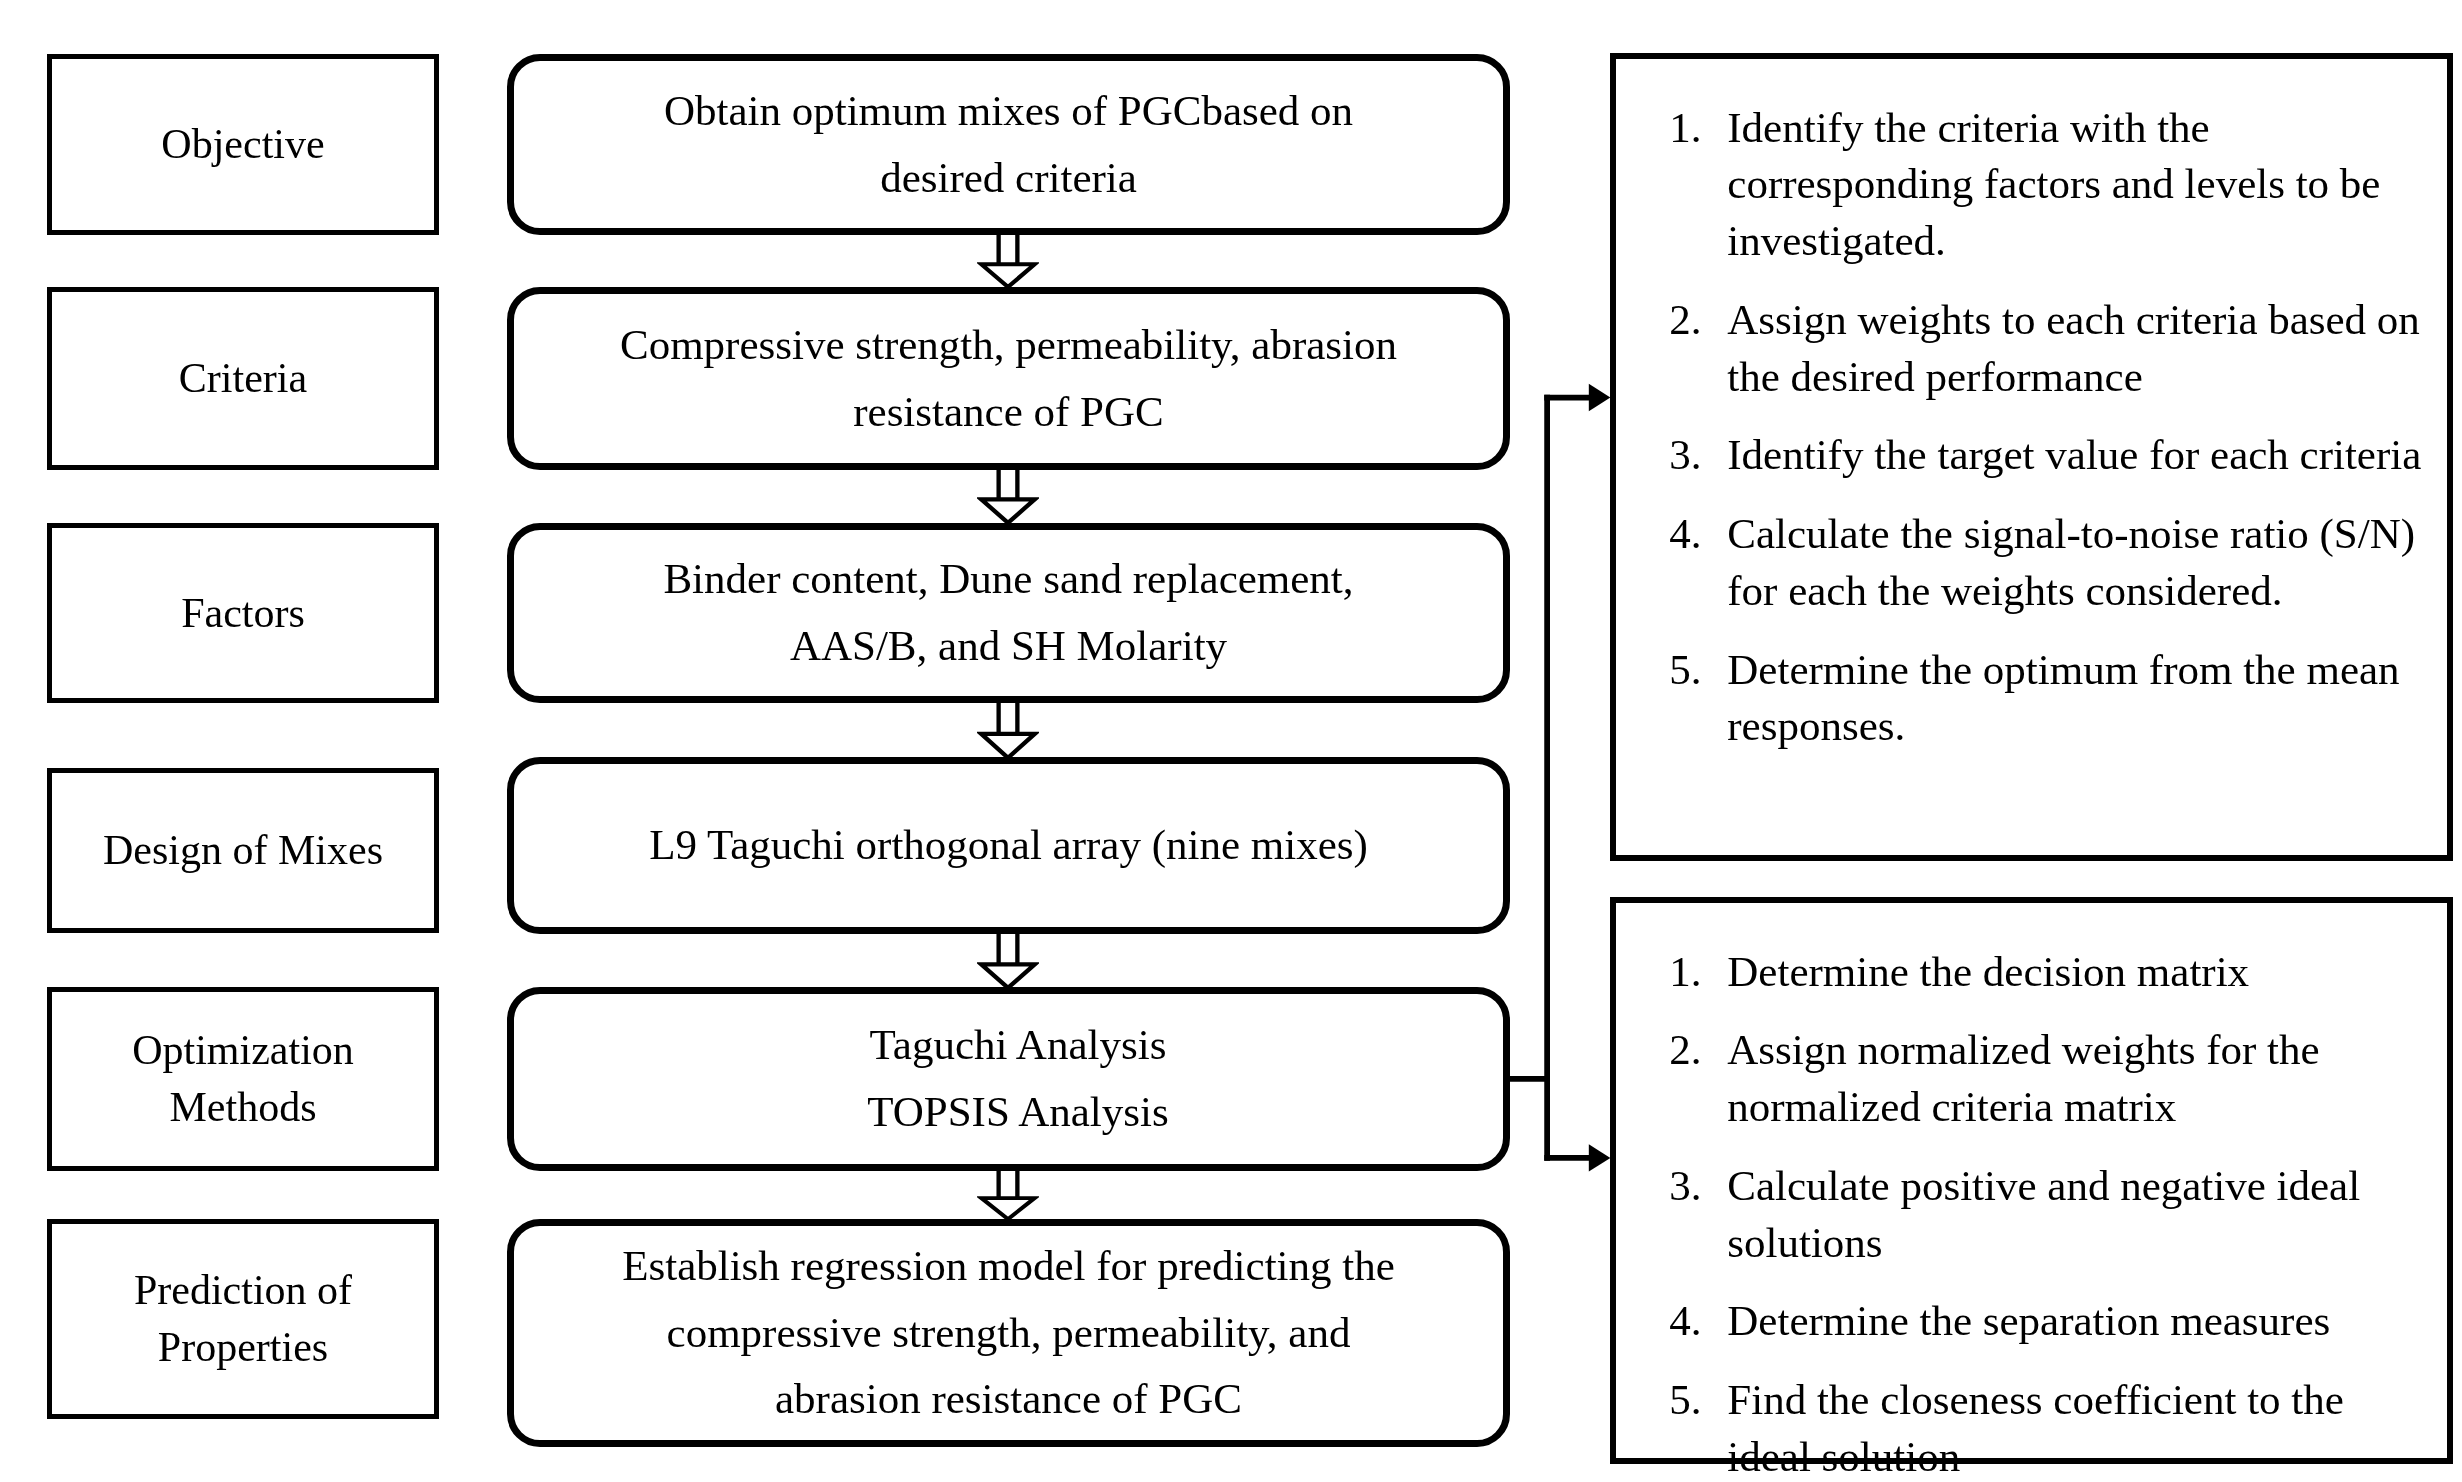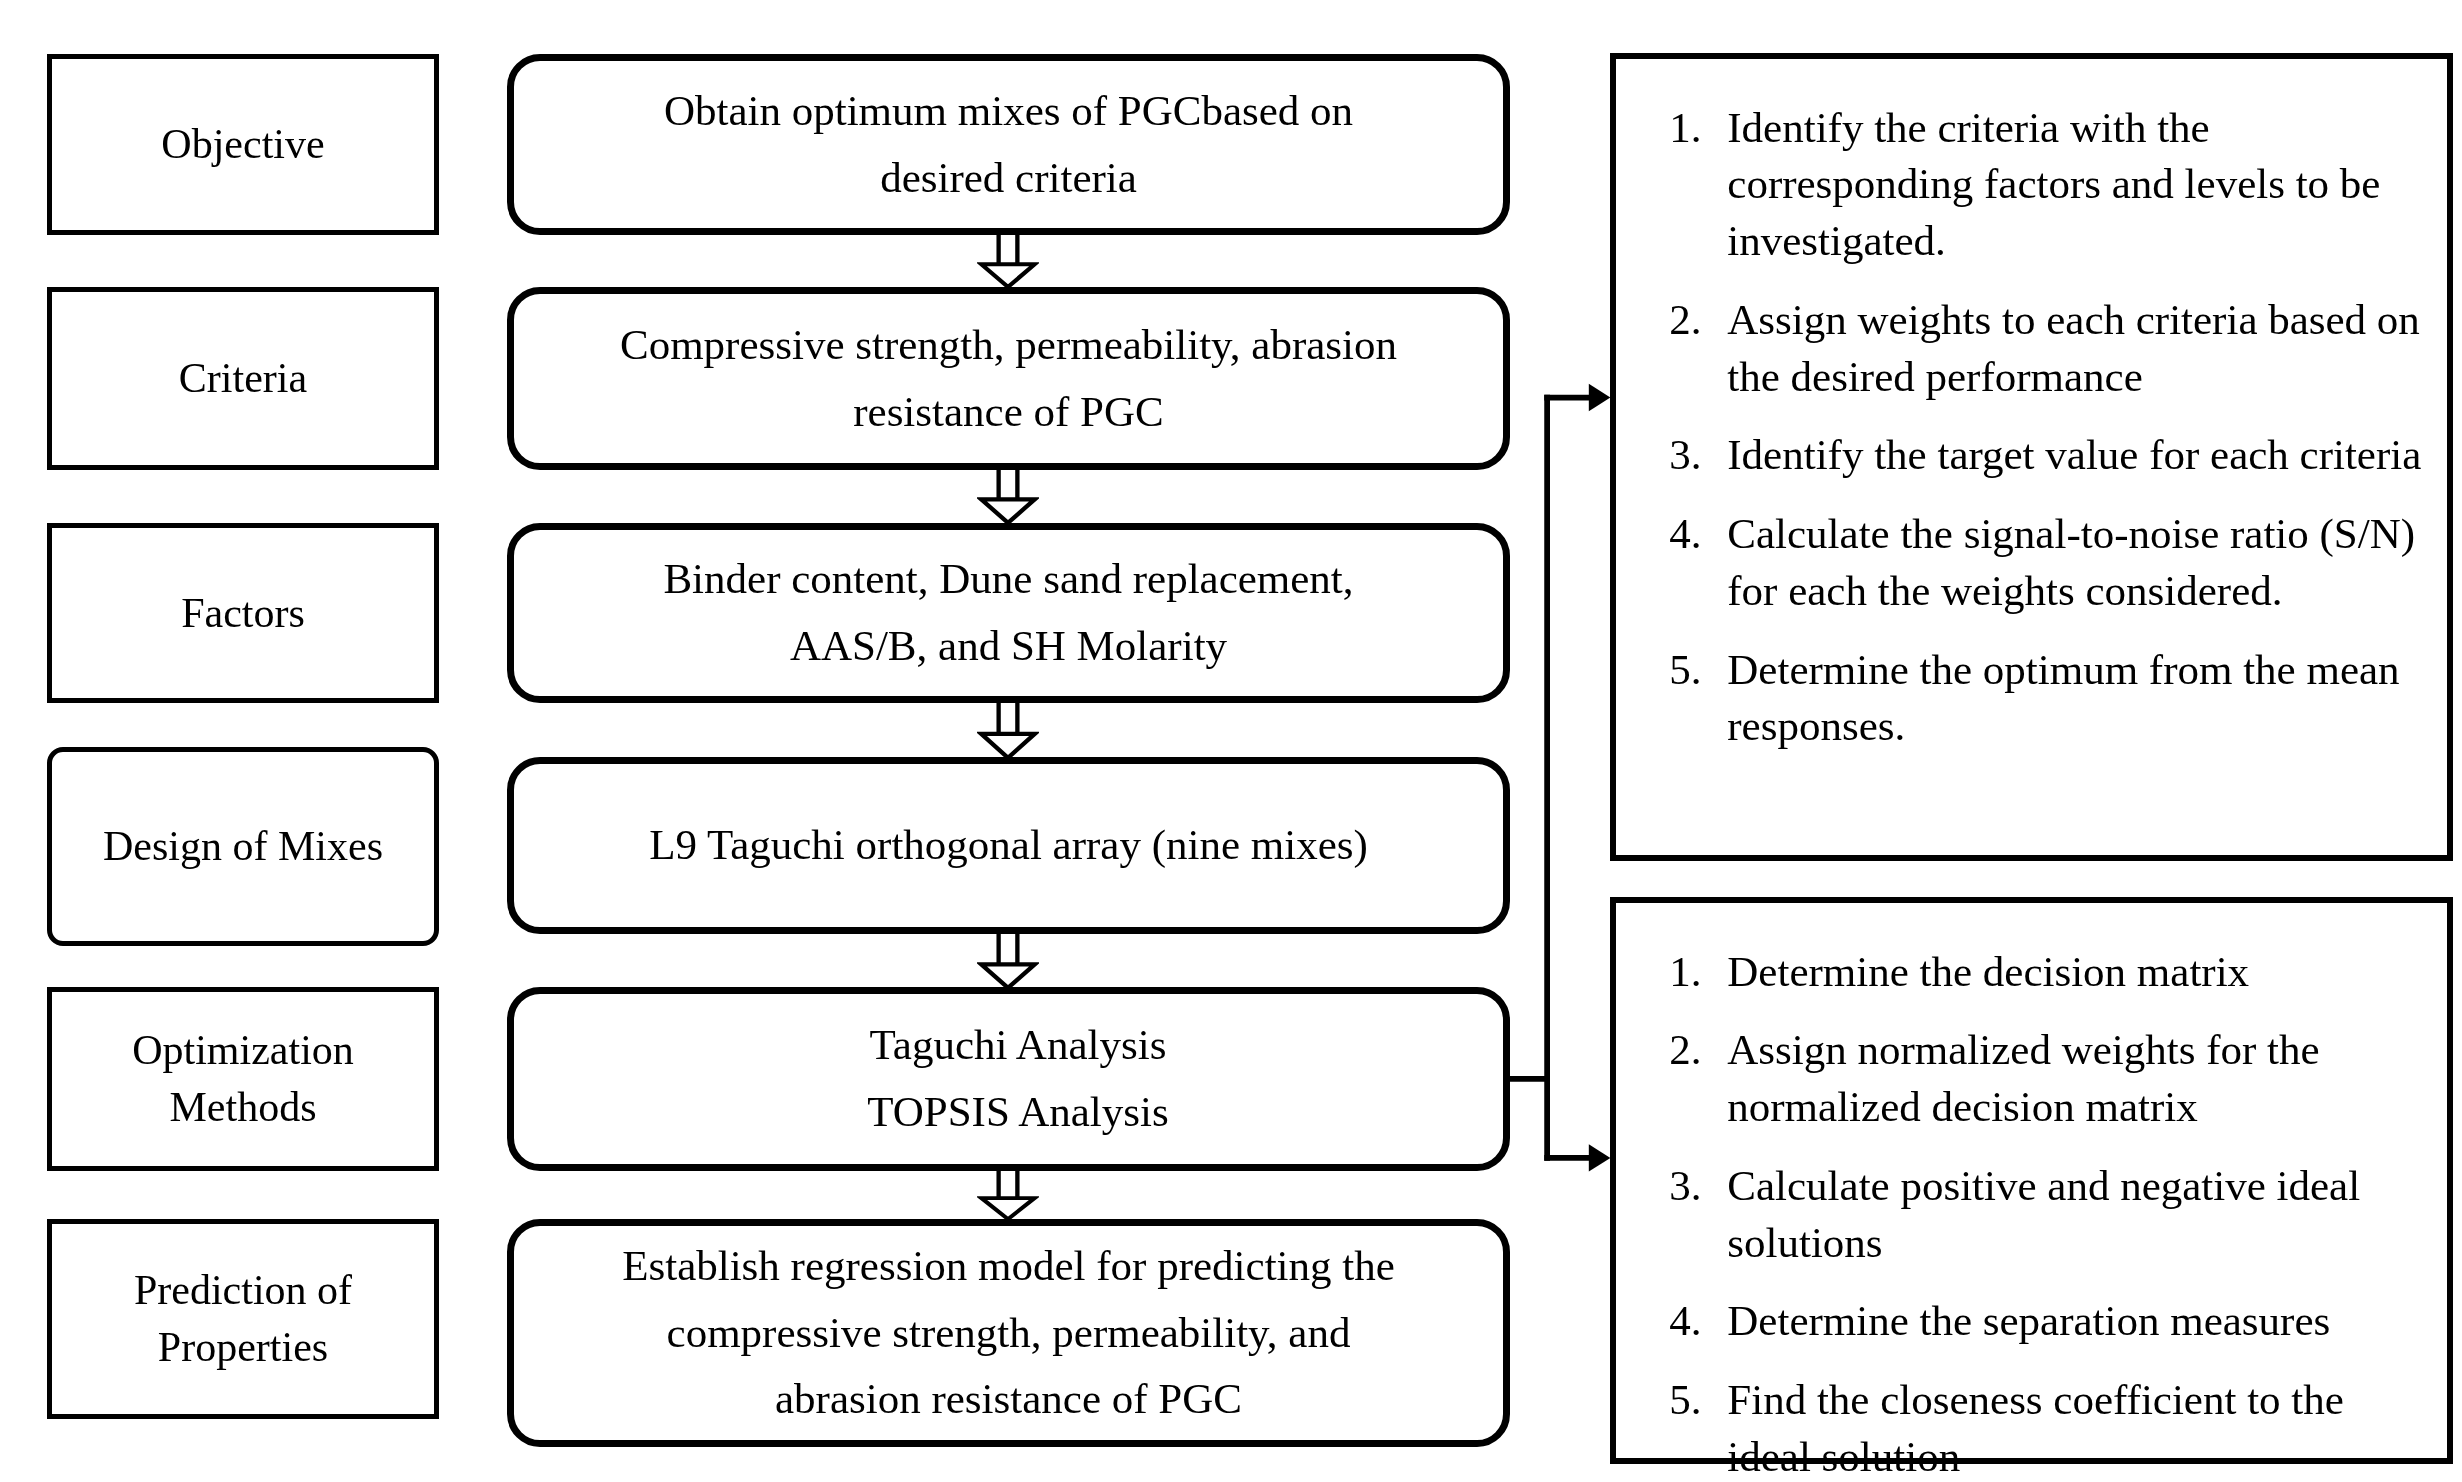--- a/index.html
+++ b/index.html
@@ -78,21 +78,21 @@
   .hollow-arrow { width: 62px; }
 </style>
 </head>
 <body>
 
 <div id="canvas">
 
   <div class="label-box" style="top:54px;height:181px;">Objective</div>
   <div class="label-box" style="top:523px;height:180px;">Factors</div>
   <div class="label-box" style="top:287px;height:183px;">Criteria</div>
-  <div class="label-box" style="top:747px;height:199px;border-radius:16px;">Design of Mixes</div>
+  <div class="label-box" style="top:768px;height:165px;">Design of Mixes</div>
   <div class="label-box" style="top:987px;height:184px;">Optimization Methods</div>
   <div class="label-box" style="top:1219px;height:200px;">Prediction of Properties</div>
 
   <div class="flow-box" style="top:287px;height:183px;">Compressive strength, permeability, abrasion
 resistance of PGC</div>
   <div class="flow-box" style="top:54px;height:181px;">Obtain optimum mixes of PGCbased on
 desired criteria</div>
   <div class="flow-box" style="top:523px;height:180px;">Binder content, Dune sand replacement,
 AAS/B, and SH Molarity</div>
   <div class="flow-box" style="top:757px;height:177px;">L9 Taguchi orthogonal array (nine mixes)</div>
@@ -133,21 +133,21 @@
         <li>Identify the criteria with the corresponding factors and levels to be investigated.</li>
         <li>Assign weights to each criteria based on the desired performance</li>
         <li>Identify the target value for each criteria</li>
         <li>Calculate the signal-to-noise ratio (S/N) for each the weights considered.</li>
         <li>Determine the optimum from the mean responses.</li>
       </ol>
   </div>
   <div class="steps-box" style="top:897px;height:567px;">
     <ol>
         <li>Determine the decision matrix</li>
-        <li>Assign normalized weights for the normalized decision matrix</li>
+        <li>Assign normalized weights for the normalized criteria matrix</li>
         <li>Calculate positive and negative ideal solutions</li>
         <li>Determine the separation measures</li>
         <li>Find the closeness coefficient to the ideal solution</li>
       </ol>
   </div>
 
   <svg style="left:1504px;top:374px;width:115px;height:806px;" viewBox="0 0 160 1120">
 
     <line x1="4" y1="980" x2="64" y2="980" stroke="#000" stroke-width="8"></line>
 

